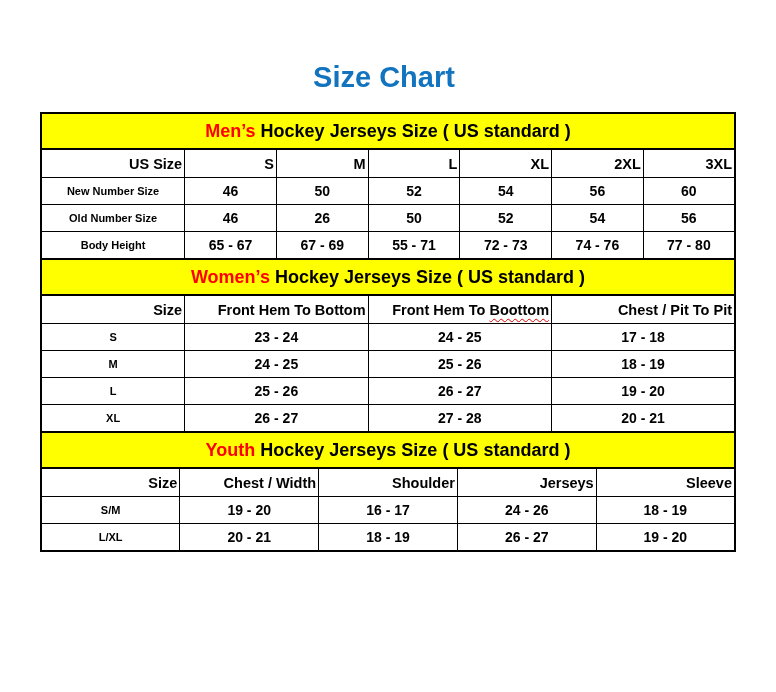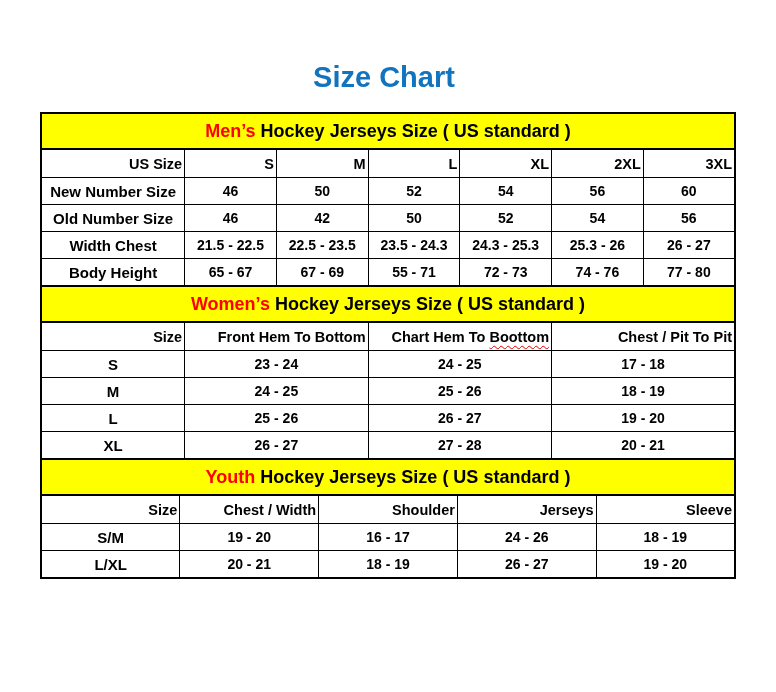--- a/index.html
+++ b/index.html
@@ -57,21 +57,21 @@
   tr.banner .accent { color: var(--accent-red, #FF0000); }
   tr.cols th {
     height: 27px;
     font-size: 14.5px;
     text-align: right;
   }
   td {
     height: 26px;
     font-size: 14px;
   }
-  td.rowlabel { font-size: 15px; }
+  td.rowlabel { font-size: 11px; }
   .squiggle {
     text-decoration-line: underline;
     text-decoration-style: wavy;
     text-decoration-color: var(--squiggle-color, #E00000);
     text-decoration-thickness: 1px;
     text-underline-offset: 3px;
   }
 </style>
 </head>
 <body>
@@ -107,34 +107,25 @@
             <td class="">46</td>
             <td class="">50</td>
             <td class="">52</td>
             <td class="">54</td>
             <td class="">56</td>
             <td class="">60</td>
           </tr>
           <tr>
             <td class="rowlabel">Old Number Size</td>
             <td class="">46</td>
-            <td class="">42</td>
+            <td class="">26</td>
             <td class="">50</td>
             <td class="">52</td>
             <td class="">54</td>
             <td class="">56</td>
-          </tr>
-          <tr>
-            <td class="rowlabel">Width Chest</td>
-            <td class="">21.5 - 22.5</td>
-            <td class="">22.5 - 23.5</td>
-            <td class="">23.5 - 24.3</td>
-            <td class="">24.3 - 25.3</td>
-            <td class="">25.3 - 26</td>
-            <td class="">26 - 27</td>
           </tr>
           <tr>
             <td class="rowlabel">Body Height</td>
             <td class="">65 - 67</td>
             <td class="">67 - 69</td>
             <td class="">55 - 71</td>
             <td class="">72 - 73</td>
             <td class="">74 - 76</td>
             <td class="">77 - 80</td>
           </tr>
@@ -147,21 +138,21 @@
           <col style="width: 26.4333%;">
           <col style="width: 26.4333%;">
         </colgroup>
         <tbody>
           <tr class="banner">
             <th colspan="4"><span class="accent">Women’s</span><span> Hockey Jerseys Size ( US standard )</span></th>
           </tr>
           <tr class="cols">
             <th>Size</th>
             <th>Front Hem To Bottom</th>
-            <th><span>Chart Hem To </span><span class="squiggle">Boottom</span></th>
+            <th><span>Front Hem To </span><span class="squiggle">Boottom</span></th>
             <th>Chest / Pit To Pit</th>
           </tr>
           <tr>
             <td class="rowlabel">S</td>
             <td class="">23 - 24</td>
             <td class="">24 - 25</td>
             <td class="">17 - 18</td>
           </tr>
           <tr>
             <td class="rowlabel">M</td>

